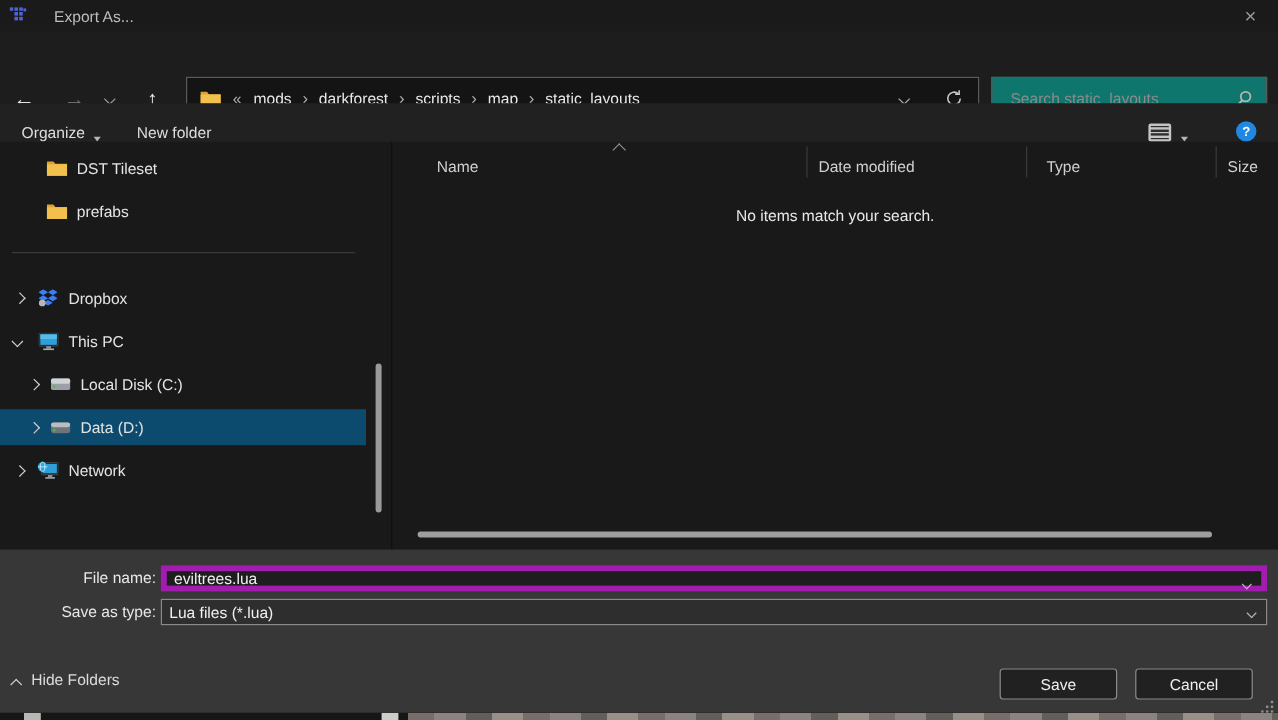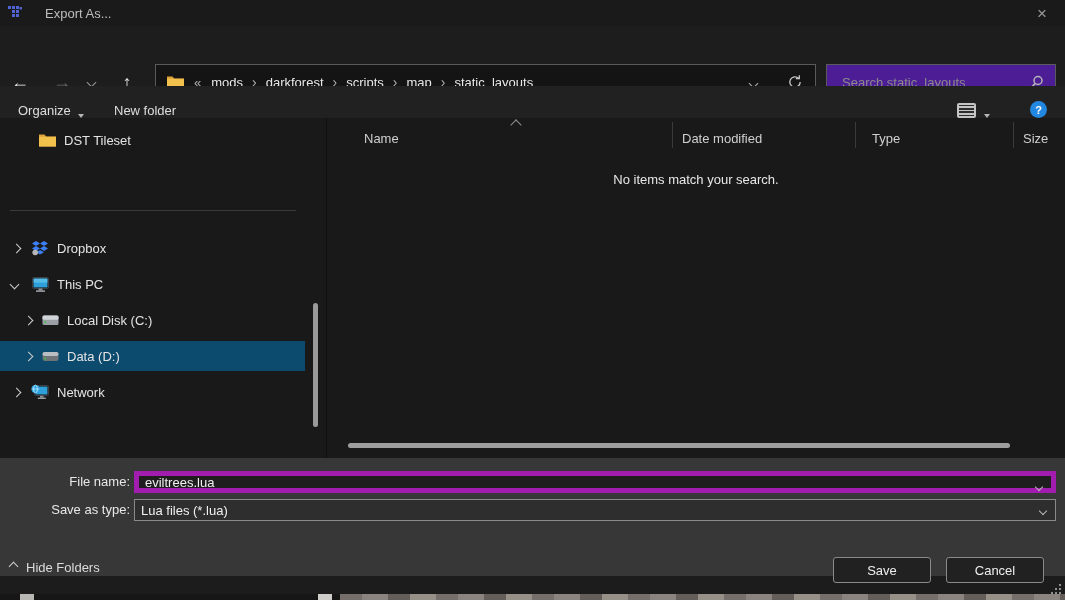--- a/index.html
+++ b/index.html
@@ -21,21 +21,21 @@
 
   .addressbar{position:absolute;left:155px;top:38px;width:661px;height:36px;box-sizing:border-box;border:1px solid #5a5a5a;background:#141414;display:flex;align-items:center}
   .ab-folder{margin-left:11px;display:flex}
   .ab-overflow{margin-left:10px;color:#b0b0b0;font-size:13px}
   .crumb{color:#e8e8e8;font-size:13px}
   .crumb-sep{color:#b0b0b0;font-size:14px;padding:0 9px}
   .ab-spacer{flex:1}
   .ab-drop{margin-right:30px}
   .ab-refresh{margin-right:12px;display:flex}
 
-  .searchbox{position:absolute;left:826px;top:38px;width:230px;height:36px;box-sizing:border-box;border:1px solid #5a5a5a;background:#4c1d95;display:flex;align-items:center}
+  .searchbox{position:absolute;left:826px;top:38px;width:230px;height:36px;box-sizing:border-box;border:1px solid #5a5a5a;background:#0f766e;display:flex;align-items:center}
   .searchbox input{flex:1;margin-left:13px;background:transparent;border:none;outline:none;color:#d8d8d8;font-size:13px;font-family:"Liberation Sans",sans-serif}
   .searchbox input::placeholder{color:#8b8b8b}
   .sb-icon{margin-right:11px;display:flex}
 
   
   .toolbar{position:absolute;top:86px;left:0;right:0;height:32px;background:#212121;border-bottom:1px solid #282828}
   .tbitem{position:absolute;top:0;height:32px;display:flex;align-items:flex-end;font-size:13px;color:#dedede}
   .tb-organize{left:18px;gap:7px}
   .tb-newfolder{left:114px}
   .tb-view{left:957px;gap:8px}
@@ -63,30 +63,30 @@
   .main{position:absolute;left:327px;top:0;right:0;height:100%}
   .colhdr{position:absolute;top:6px;height:28px;font-size:13px;color:#d0d0d0;display:flex;align-items:center}
   .ch-name{left:37px}.ch-date{left:355px}.ch-type{left:545px}.ch-size{left:696px}
   .sortcaret{position:absolute;left:185px;top:3px;width:7px;height:7px;border-left:1.3px solid #8f8f8f;border-top:1.3px solid #8f8f8f;transform:rotate(45deg)}
   .colsep{position:absolute;top:4px;height:26px;width:1px;background:#3a3a3a}
   .cs1{left:345px}.cs2{left:528px}.cs3{left:686px}
   .empty-msg{position:absolute;left:0;right:0;top:54px;text-align:center;font-size:13px;color:#e8e8e8}
   .hscroll{position:absolute;left:21px;top:325px;width:662px;height:5px;border-radius:3px;background:#9e9e9e}
 
   
-  .panel{position:absolute;top:458px;left:0;right:0;height:118px;background:#373737}
+  .panel{position:absolute;top:458px;left:0;right:0;height:136px;background:#373737}
   .frow-label{position:absolute;left:0;width:130px;text-align:right;font-size:13px;color:#e8e8e8;height:22px;line-height:22px}
   .fl1{top:13px}.fl2{top:41px}
   .combo{position:absolute;left:134px;width:922px;height:22px;box-sizing:border-box;display:flex;align-items:center}
   .combo .cv{position:absolute;right:9px;top:8px;display:inline-block;width:5px;height:5px;border-right:1.3px solid #b8b8b8;border-bottom:1.3px solid #b8b8b8;transform:rotate(45deg)}
   .c1{top:13px;background:#1e1e1e;border:5px solid #a21caf}
   .c2{top:41px;background:#2e2e2e;border:1px solid #8a8a8a}
   .c1 input{flex:1;background:transparent;border:none;outline:none;color:#f0f0f0;font-size:13px;padding-left:6px;font-family:"Liberation Sans",sans-serif}
   .c2 .val{padding-left:6px;font-size:13px;color:#f0f0f0}
-  .hidefolders{position:absolute;left:10px;top:102px;height:26px;display:flex;align-items:flex-start;gap:9px;font-size:13px;color:#dcdcdc}
+  .hidefolders{position:absolute;left:10px;top:90px;height:26px;display:flex;align-items:flex-end;gap:9px;font-size:13px;color:#dcdcdc}
   .hf-chev{display:inline-block;width:6px;height:6px;border-left:1.6px solid #cfcfcf;border-top:1.6px solid #cfcfcf;transform:rotate(45deg);margin-top:3px}
   .btn{position:absolute;top:99px;width:98px;height:26px;box-sizing:border-box;background:#212121;border:1px solid #8a8a8a;border-radius:3px;color:#efefef;font-size:13px;display:flex;align-items:center;justify-content:center}
   .btn-save{left:833px}
   .btn-cancel{left:946px}
   .grip{position:absolute;right:4px;top:126px;width:10px;height:10px}
   .grip i{position:absolute;left:0;top:8px;width:2px;height:2px;background:#8f8f8f;box-shadow:4px 0 #8f8f8f,8px 0 #8f8f8f,4px -4px #8f8f8f,8px -4px #8f8f8f,8px -8px #8f8f8f}
 
   
   .strip{position:absolute;top:594px;left:0;right:0;height:6px;background:#161616;overflow:hidden}
   .strip .tex{position:absolute;left:340px;right:0;top:0;bottom:0;background:repeating-linear-gradient(90deg,#756e6a 0 22px,#8a8380 22px 48px,#645e5a 48px 70px,#979089 70px 96px)}
@@ -200,20 +200,29 @@
       <div class="srow" style="top:7px">
         <span class="sicon" style="margin-left:38px">
           <svg width="17" height="14" viewBox="0 0 17 14">
               <path d="M0 1.5 h5.5 l1.6 2 H17 v10 H0 z" fill="#dfa238"></path>
               <rect x="0" y="3.8" width="17" height="9.7" rx="0.5" fill="#f2c04d"></rect>
             </svg>
         </span>
         <span class="lbl">DST Tileset</span>
       </div>
 
+      <div class="srow" style="top:43px">
+        <span class="sicon" style="margin-left:38px">
+          <svg width="17" height="14" viewBox="0 0 17 14">
+              <path d="M0 1.5 h5.5 l1.6 2 H17 v10 H0 z" fill="#dfa238"></path>
+              <rect x="0" y="3.8" width="17" height="9.7" rx="0.5" fill="#f2c04d"></rect>
+            </svg>
+        </span>
+        <span class="lbl">prefabs</span>
+      </div>
 
       <div class="side-divider"></div>
 
       <div class="srow" style="top:115px">
         <span class="chevbox" style="left:8px">
             <span class="tchev right"></span>
           </span>
         <span class="sicon" style="margin-left:31px">
           <svg width="16" height="15" viewBox="0 0 16 15">
             <g fill="#3d7ff2">

